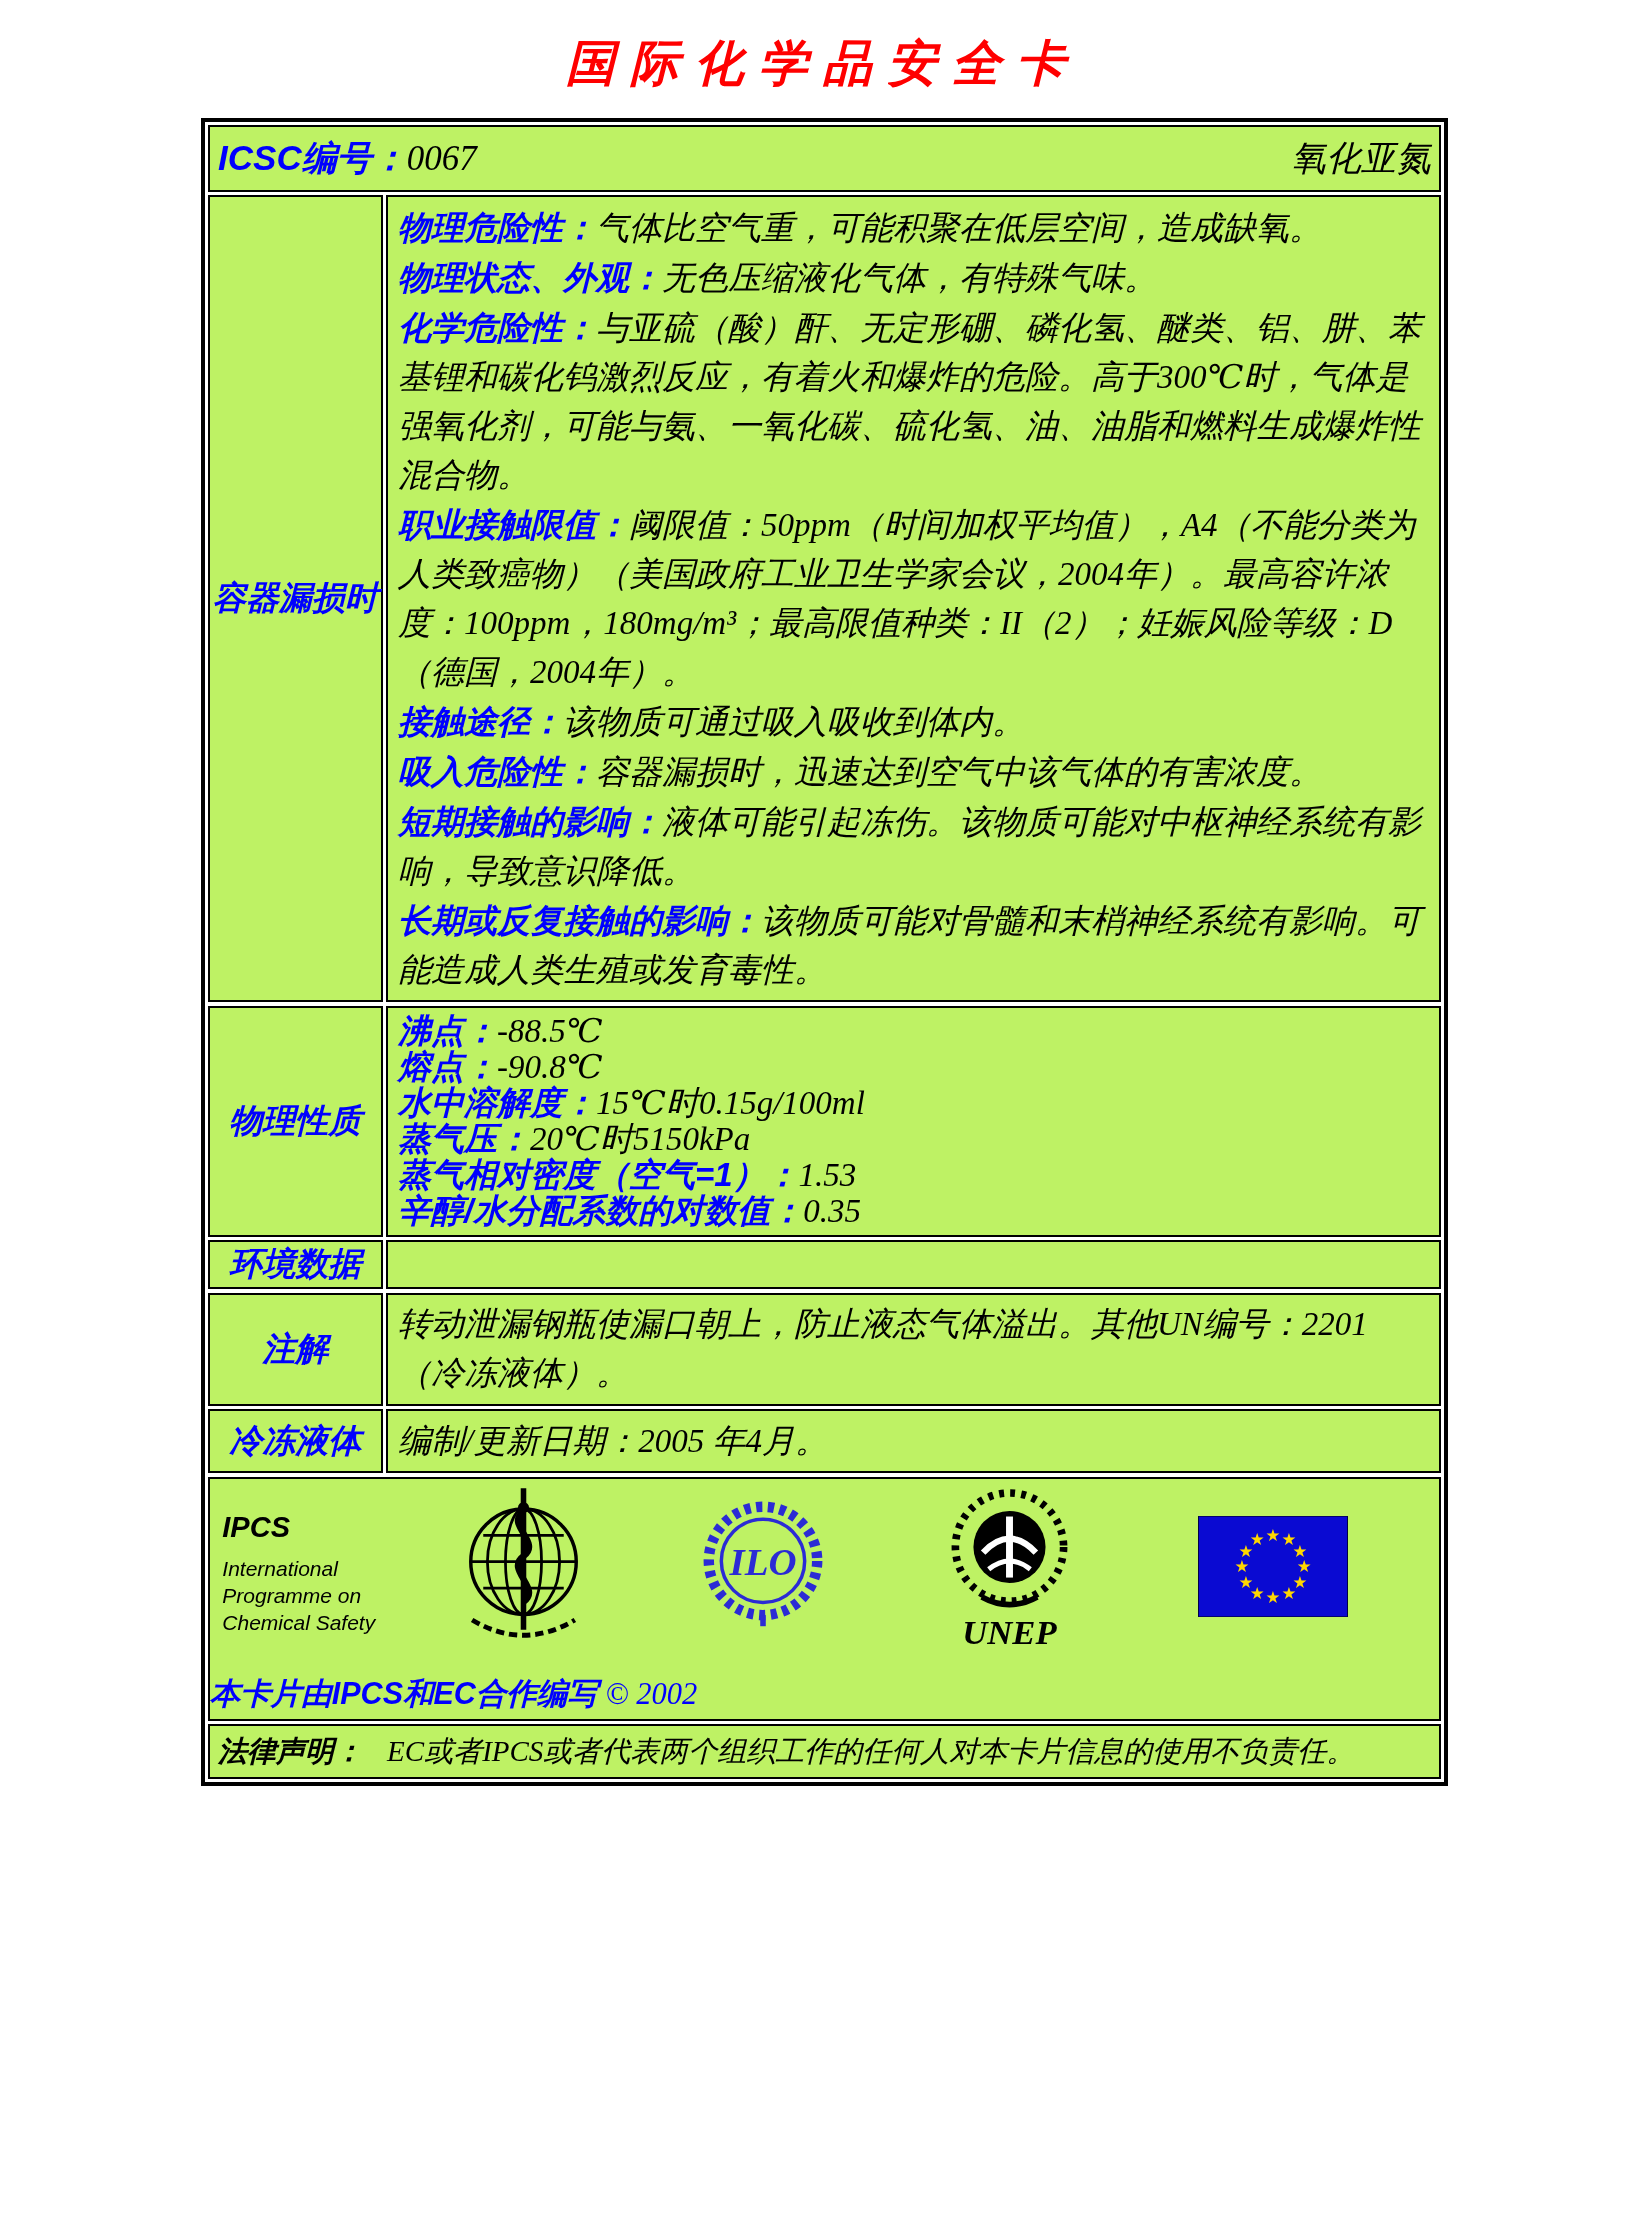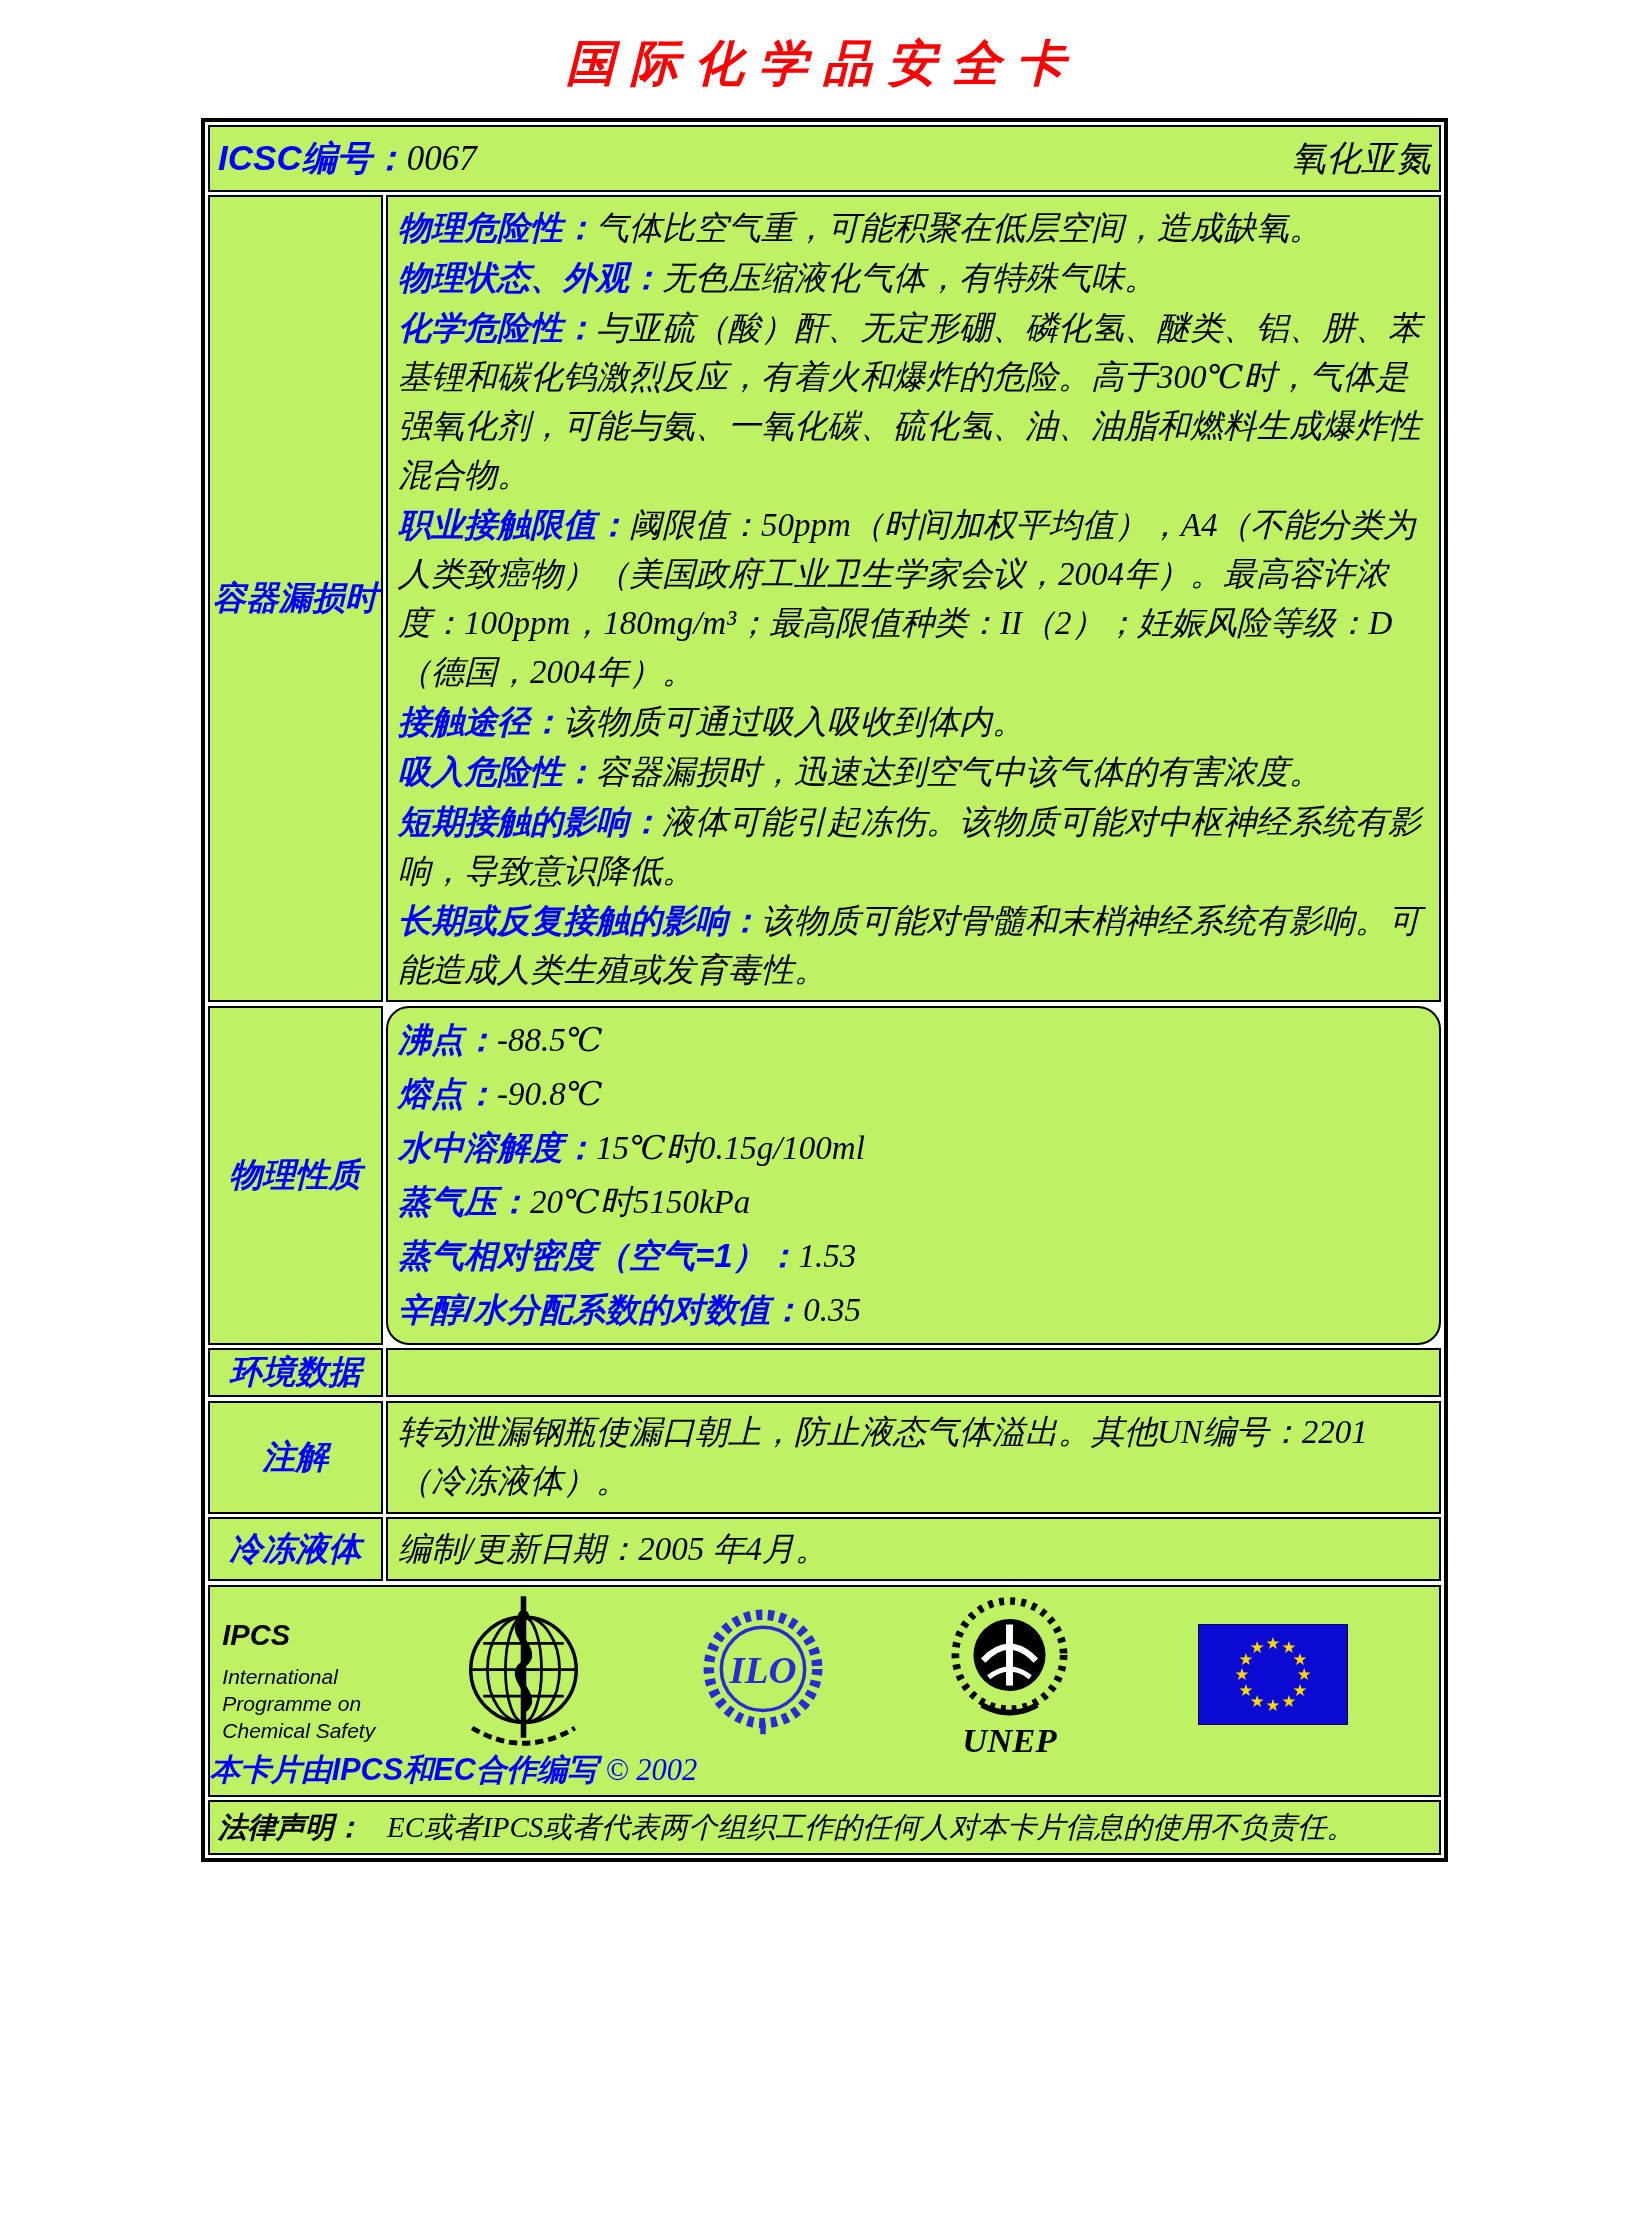--- a/index.html
+++ b/index.html
@@ -18,21 +18,21 @@
   .content-cell{flex:1;padding:5.5px 9.7px;font-size:33px;line-height:49px;}
   .content-cell p{margin:0;}
   .inline-label{color:#0000FF;font-weight:bold;
                 font-family:"Liberation Sans","DejaVu Sans",sans-serif;}
   .header-cell{flex:1;display:flex;justify-content:space-between;align-items:center;
                min-height:67px;padding:0 8.3px;font-size:35px;}
   .icsc-label{color:#0000FF;font-weight:bold;
               font-family:"Liberation Sans","DejaVu Sans",sans-serif;}
   .env-content{min-height:39px;}
   .phys-line{display:block;}
-  .logos-cell{flex:1;position:relative;height:212px;}
+  .logos-cell{flex:1;position:relative;height:244px;}
   .ipcs-block{position:absolute;left:12.5px;top:32px;
               font-family:"Liberation Sans","DejaVu Sans",sans-serif;}
   .ipcs-acronym{font-weight:bold;font-size:29px;margin-bottom:11px;}
   .ipcs-line{font-size:21px;line-height:27px;}
   .logo{position:absolute;}
   .who-logo{left:244px;top:5.5px;}
   .ilo-logo{left:487px;top:18px;}
   .unep-logo{left:730px;top:7px;}
   .eu-flag{left:988px;top:37px;}
   .credit-line{position:absolute;left:0;right:0;bottom:4.2px;text-align:left;
@@ -70,21 +70,21 @@
         <p><span class="inline-label">职业接触限值：</span><span>阈限值：50ppm（时间加权平均值），A4（不能分类为人类致癌物）（美国政府工业卫生学家会议，2004年）。最高容许浓度：100ppm，180mg/m³；最高限值种类：II（2）；妊娠风险等级：D（德国，2004年）。</span></p>
         <p><span class="inline-label">接触途径：</span><span>该物质可通过吸入吸收到体内。</span></p>
         <p><span class="inline-label">吸入危险性：</span><span>容器漏损时，迅速达到空气中该气体的有害浓度。</span></p>
         <p><span class="inline-label">短期接触的影响：</span><span>液体可能引起冻伤。该物质可能对中枢神经系统有影响，导致意识降低。</span></p>
         <p><span class="inline-label">长期或反复接触的影响：</span><span>该物质可能对骨髓和末梢神经系统有影响。可能造成人类生殖或发育毒性。</span></p>
       </div>
     </div>
 
     <div class="row">
       <div class="cell label-cell">物理性质</div>
-      <div class="cell content-cell" style="line-height:53px;border-radius:23px;">
+      <div class="cell content-cell" style="line-height:35px;">
         <p class="phys-line"><span class="inline-label">沸点：</span><span>-88.5℃</span></p>
         <p class="phys-line"><span class="inline-label">熔点：</span><span>-90.8℃</span></p>
         <p class="phys-line"><span class="inline-label">水中溶解度：</span><span>15℃时0.15g/100ml</span></p>
         <p class="phys-line"><span class="inline-label">蒸气压：</span><span>20℃时5150kPa</span></p>
         <p class="phys-line"><span class="inline-label">蒸气相对密度（空气=1）：</span><span>1.53</span></p>
         <p class="phys-line"><span class="inline-label">辛醇/水分配系数的对数值：</span><span>0.35</span></p>
       </div>
     </div>
 
     <div class="row">

